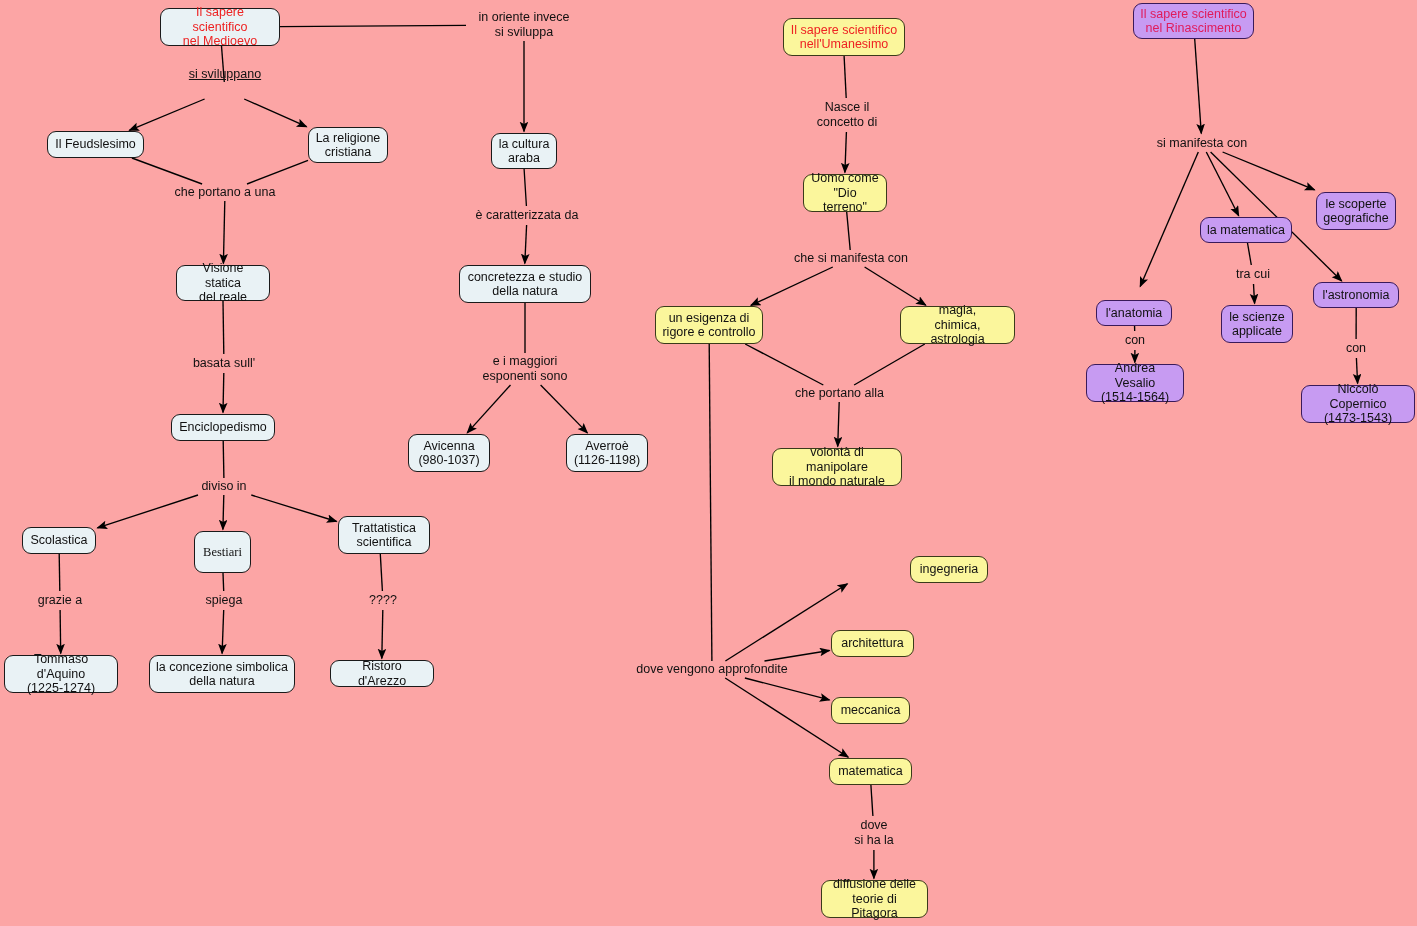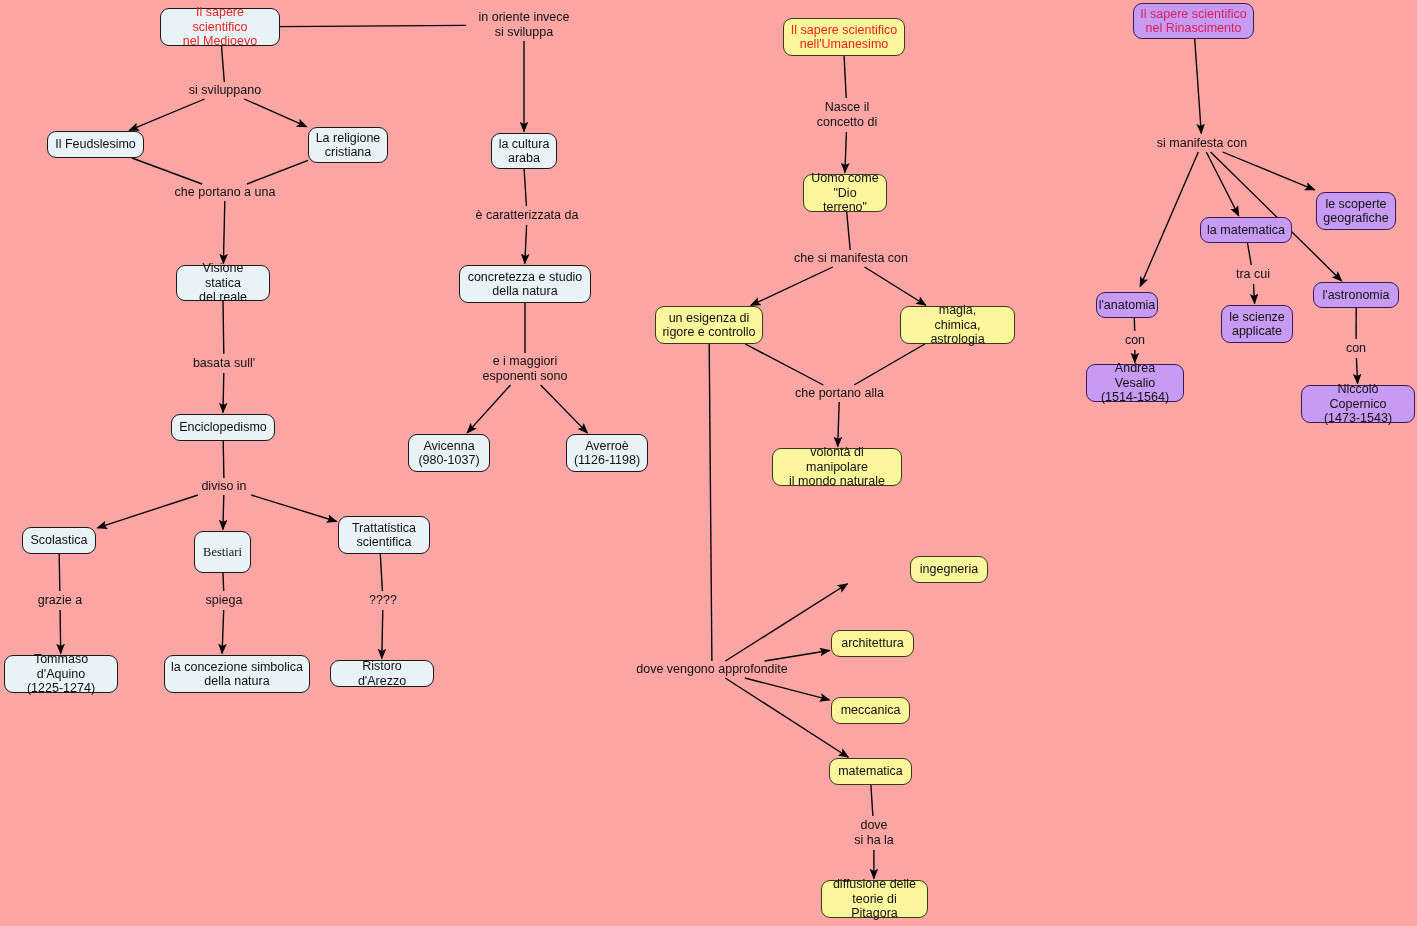--- a/index.html
+++ b/index.html
@@ -130,21 +130,21 @@
 cristiana</div>
       <div class="node blue" style="left: 176px; top: 265px; width: 94px; height: 36px;">Visione statica
 del reale</div>
       <div class="node blue" style="left: 171px; top: 414px; width: 104px; height: 27px;">Enciclopedismo</div>
       <div class="node blue" style="left: 22px; top: 527px; width: 74px; height: 27px;">Scolastica</div>
       <div class="node blue" style="left: 194px; top: 531px; width: 57px; height: 42px; font-family: Liberation Serif, serif;">Bestiari</div>
       <div class="node blue" style="left: 338px; top: 516px; width: 92px; height: 38px;">Trattatistica
 scientifica</div>
       <div class="node blue" style="left: 4px; top: 655px; width: 114px; height: 38px; text-align: center;">Tommaso d'Aquino
 (1225-1274)</div>
-      <div class="node blue" style="left: 149px; top: 655px; width: 146px; height: 38px; margin-left: 15px;">la concezione simbolica
+      <div class="node blue" style="left: 149px; top: 655px; width: 146px; height: 38px;">la concezione simbolica
 della natura</div>
       <div class="node blue" style="left: 330px; top: 660px; width: 104px; height: 27px;">Ristoro d'Arezzo</div>
       <div class="node blue" style="left: 491px; top: 133px; width: 66px; height: 36px;">la cultura
 araba</div>
       <div class="node blue" style="left: 459px; top: 265px; width: 132px; height: 38px;">concretezza e studio
 della natura</div>
       <div class="node blue" style="left: 408px; top: 434px; width: 82px; height: 38px;">Avicenna
 (980-1037)</div>
       <div class="node blue" style="left: 566px; top: 434px; width: 82px; height: 38px;">Averroè
 (1126-1198)</div>
@@ -162,31 +162,31 @@
       <div class="node yellow" style="left: 831px; top: 630px; width: 83px; height: 27px;">architettura</div>
       <div class="node yellow" style="left: 831px; top: 697px; width: 79px; height: 27px;">meccanica</div>
       <div class="node yellow" style="left: 829px; top: 758px; width: 83px; height: 27px;">matematica</div>
       <div class="node yellow" style="left: 821px; top: 880px; width: 107px; height: 38px; border-radius: 9px;">diffusione delle
 teorie di Pitagora</div>
       <div class="node purple title" style="left: 1133px; top: 3px; width: 121px; height: 36px;">Il sapere scientifico
 nel Rinascimento</div>
       <div class="node purple" style="left: 1316px; top: 192px; width: 80px; height: 38px;">le scoperte
 geografiche</div>
       <div class="node purple" style="left: 1200px; top: 217px; width: 92px; height: 26px;">la matematica</div>
-      <div class="node purple" style="left: 1096px; top: 292px; width: 62px; height: 26px;">l'anatomia</div>
+      <div class="node purple" style="left: 1096px; top: 300px; width: 76px; height: 26px;">l'anatomia</div>
       <div class="node purple" style="left: 1221px; top: 305px; width: 72px; height: 38px;">le scienze
 applicate</div>
       <div class="node purple" style="left: 1313px; top: 282px; width: 86px; height: 26px;">l'astronomia</div>
       <div class="node purple" style="left: 1086px; top: 364px; width: 98px; height: 38px;">Andrea Vesalio
 (1514-1564)</div>
       <div class="node purple" style="left: 1301px; top: 385px; width: 114px; height: 38px;">Niccolò Copernico
 (1473-1543)</div>
     </div>
   <div id="labels-layer">
-      <div class="lbl" style="left: 169px; top: 83px; width: 112px;">si sviluppano</div>
+      <div class="lbl" style="left: 169px; top: 67px; width: 112px; text-decoration: underline;">si sviluppano</div>
       <div class="lbl" style="left: 467px; top: 10px; width: 114px;">in oriente invece
 si sviluppa</div>
       <div class="lbl" style="left: 162px; top: 185px; width: 126px;">che portano a una</div>
       <div class="lbl" style="left: 182px; top: 356px; width: 84px;">basata sull'</div>
       <div class="lbl" style="left: 190px; top: 479px; width: 68px;">diviso in</div>
       <div class="lbl" style="left: 29px; top: 593px; width: 62px;">grazie a</div>
       <div class="lbl" style="left: 200px; top: 593px; width: 48px;">spiega</div>
       <div class="lbl" style="left: 365px; top: 593px; width: 36px;">????</div>
       <div class="lbl" style="left: 465px; top: 208px; width: 124px;">è caratterizzata da</div>
       <div class="lbl" style="left: 477px; top: 354px; width: 96px;">e i maggiori

